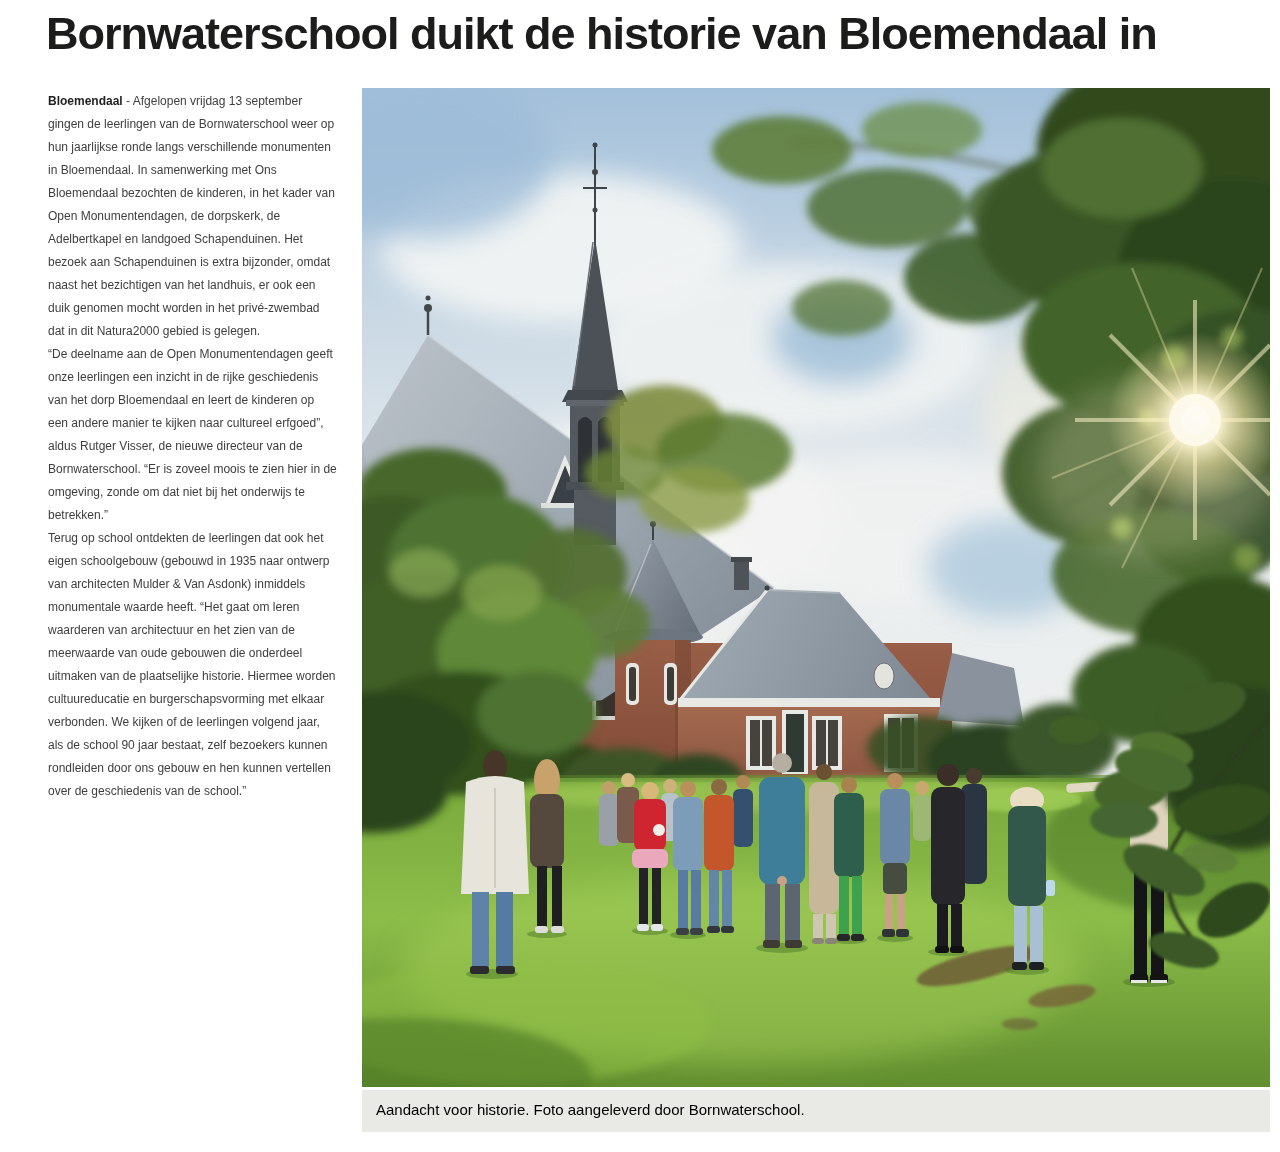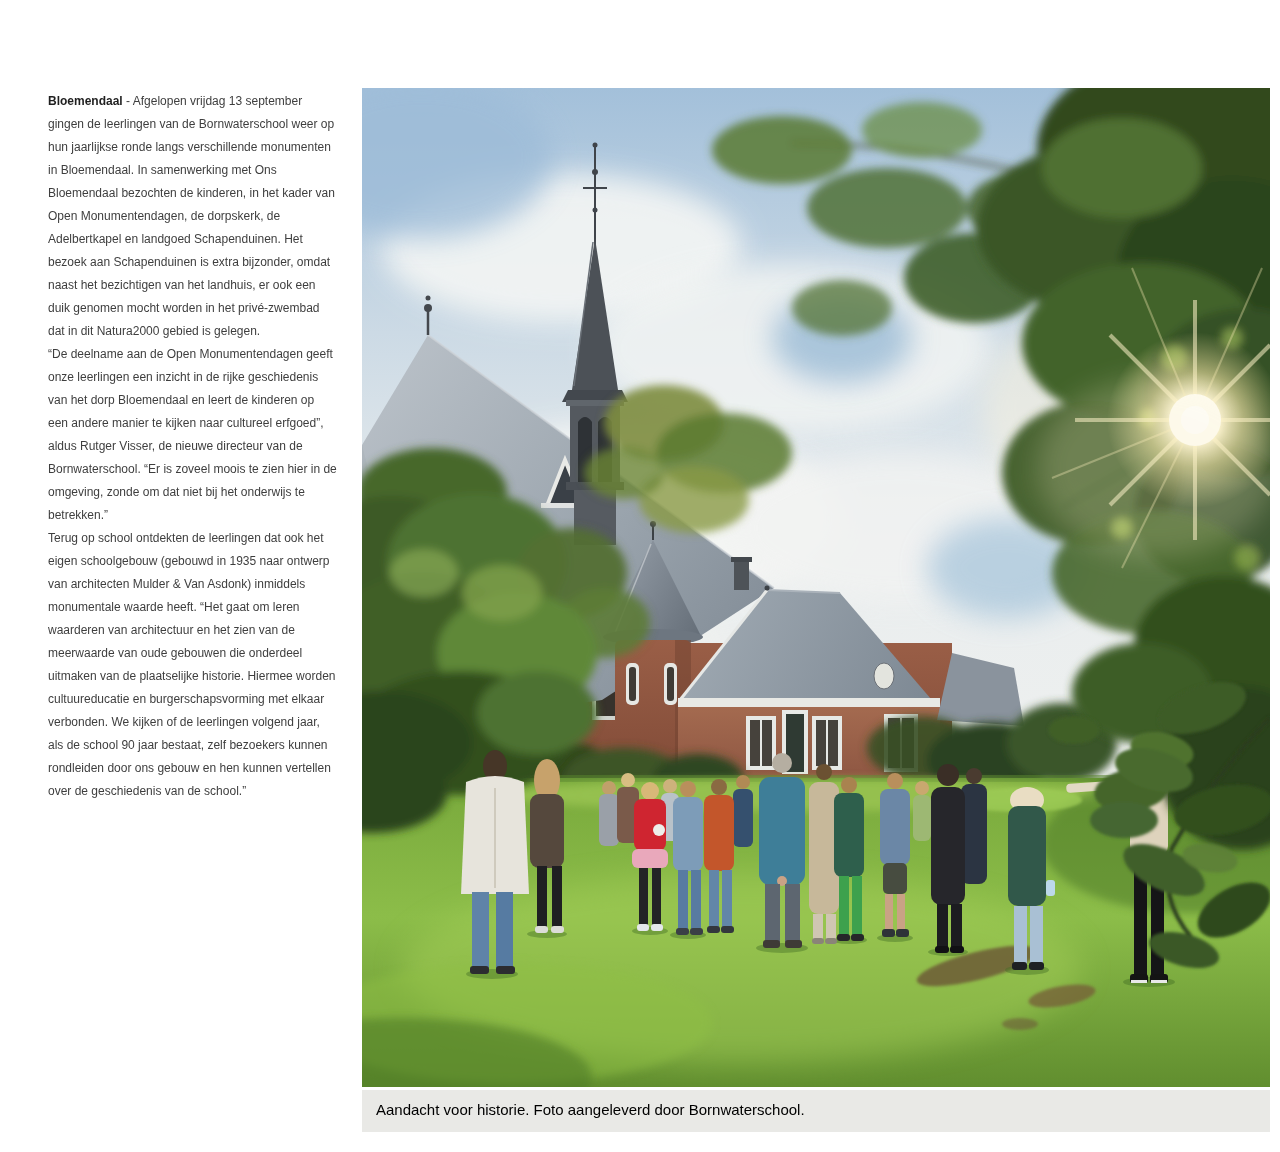--- a/index.html
+++ b/index.html
@@ -16,20 +16,21 @@
   .photo-figure{position:absolute;left:362px;top:88px;width:908px;margin:0;}
   .photo-figure svg{display:block;}
   .photo-caption{display:block;margin-top:3px;height:31px;background:#e9e9e6;
                  padding:11px 0 0 14px;font-size:15px;color:#000000;}
 </style>
 </head>
 <body>
 
 <div class="page">
 
+  <h1 class="headline">Bornwaterschool duikt de historie van Bloemendaal in</h1>
 
   <div class="article-col">
     <p><strong>Bloemendaal</strong><span> - Afgelopen vrijdag 13 september gingen de leerlingen van de Bornwaterschool weer op hun jaarlijkse ronde langs verschillende monumenten in Bloemendaal. In samenwerking met Ons Bloemendaal bezochten de kinderen, in het kader van Open Monumentendagen, de dorpskerk, de Adelbertkapel en landgoed Schapenduinen. Het bezoek aan Schapenduinen is extra bijzonder, omdat naast het bezichtigen van het landhuis, er ook een duik genomen mocht worden in het privé-zwembad dat in dit Natura2000 gebied is gelegen.</span></p>
     <p>“De deelname aan de Open Monumentendagen geeft onze leerlingen een inzicht in de rijke geschiedenis van het dorp Bloemendaal en leert de kinderen op een andere manier te kijken naar cultureel erfgoed”, aldus Rutger Visser, de nieuwe directeur van de Bornwaterschool. “Er is zoveel moois te zien hier in de omgeving, zonde om dat niet bij het onderwijs te betrekken.”</p>
     <p>Terug op school ontdekten de leerlingen dat ook het eigen schoolgebouw (gebouwd in 1935 naar ontwerp van architecten Mulder &amp; Van Asdonk) inmiddels monumentale waarde heeft. “Het gaat om leren waarderen van architectuur en het zien van de meerwaarde van oude gebouwen die onderdeel uitmaken van de plaatselijke historie. Hiermee worden cultuureducatie en burgerschapsvorming met elkaar verbonden. We kijken of de leerlingen volgend jaar, als de school 90 jaar bestaat, zelf bezoekers kunnen rondleiden door ons gebouw en hen kunnen vertellen over de geschiedenis van de school.”</p>
   </div>
 
   <figure class="photo-figure">
     <svg width="908" height="999" viewBox="0 0 908 999">
       <defs>

